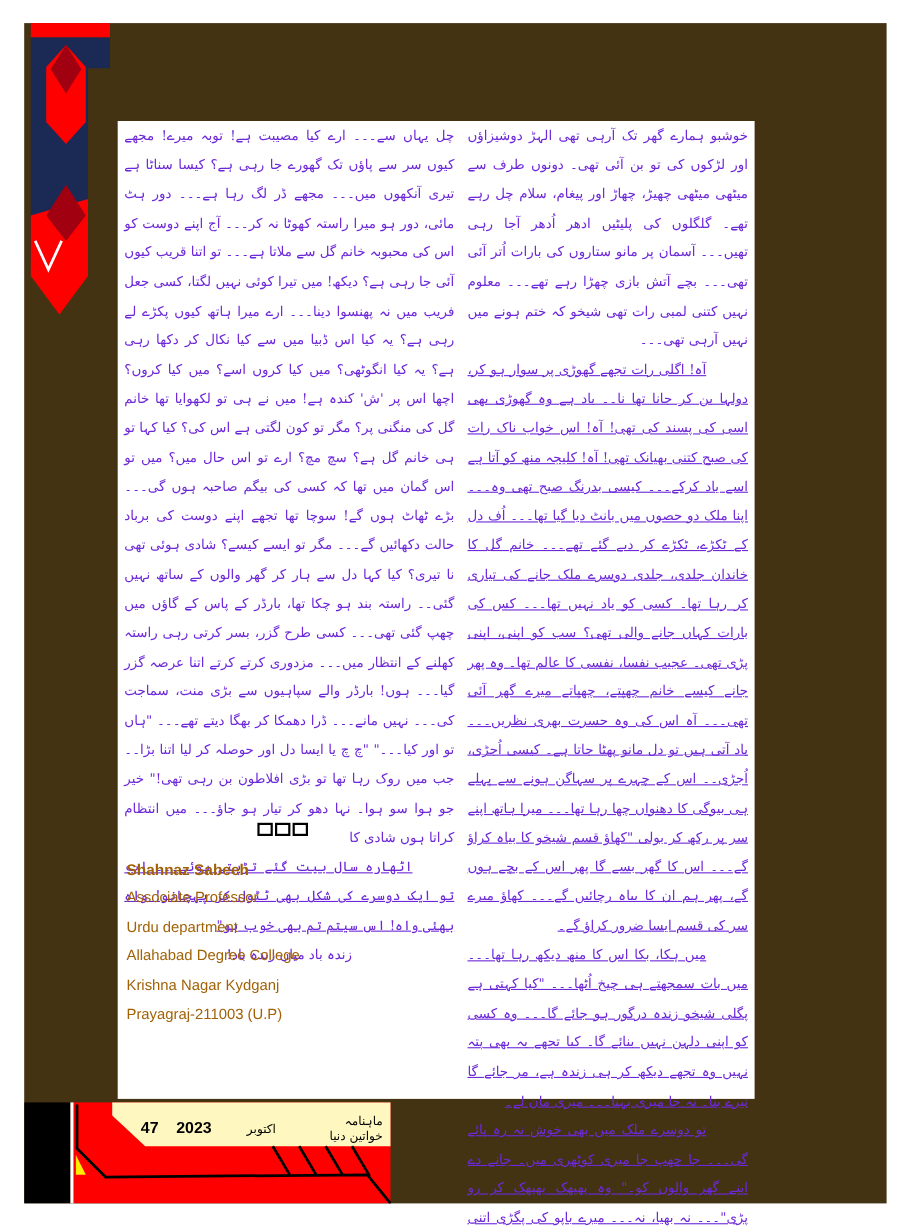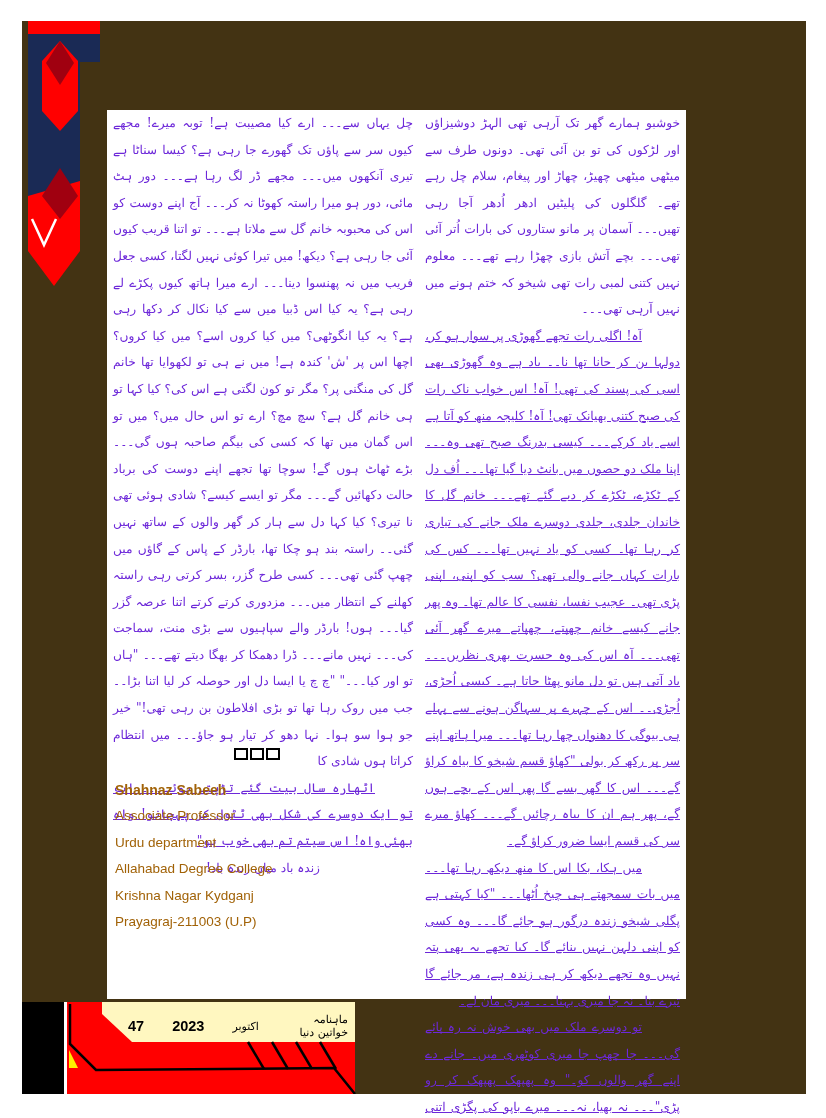--- a/index.html
+++ b/index.html
@@ -15,22 +15,22 @@
   .center { text-align:left; text-align-last:center !important; }
   .sep-boxes { position:absolute; left:0; width:300px; top:635px; text-align:center; direction:ltr; }
   .sep-boxes span { display:inline-block; width:10px; height:8px; border:2px solid #000; margin:0 1px; }
   .bio { position:absolute; left:8px; top:667px; direction:ltr; font-family:"Liberation Sans", sans-serif; color:#a16207; font-size:13.5px; }
   .bio div { height:26.4px; line-height:26.4px; }
   .bio .name { font-weight:bold; font-size:14px; }
   
   .ribbon { position:absolute; left:22px; top:21px; width:80px; height:270px; }
   
   .footer { position:absolute; left:22px; top:1002px; width:784px; height:92px; }
-  .footer-label { position:absolute; left:128px; top:1012px; width:220px; height:28px; direction:ltr; display:flex; align-items:center; gap:28px; font-family:"Liberation Sans", sans-serif; font-weight:bold; font-size:14.5px; color:#000; }
-  .footer-label .urdu { font-family:"DejaVu Serif", serif; font-weight:normal; font-size:11px; direction:rtl; }
+  .footer-label { position:absolute; left:128px; top:1012px; width:220px; height:28px; direction:ltr; display:flex; align-items:center; gap:16px; font-family:"Liberation Sans", sans-serif; font-weight:bold; font-size:14.5px; color:#000; }
+  .footer-label .urdu { font-family:"DejaVu Serif", serif; font-weight:normal; font-size:11px; direction:rtl;margin-left:16px; }
 </style>
 </head>
 <body>
 
 <div class="page-frame"></div>
 
 <svg class="ribbon" viewBox="0 0 80 270" preserveAspectRatio="none">
   <rect x="6" y="0" width="72" height="13" fill="#ff0000"></rect>
   <polygon points="6,13 78,13 78,41 58,41 58,160 50,175 44,200 6,215" fill="#1a2a55"></polygon>
   <polygon points="20,40 38,20 56,40 56,90 38,110 20,90" fill="#ff0000"></polygon>

